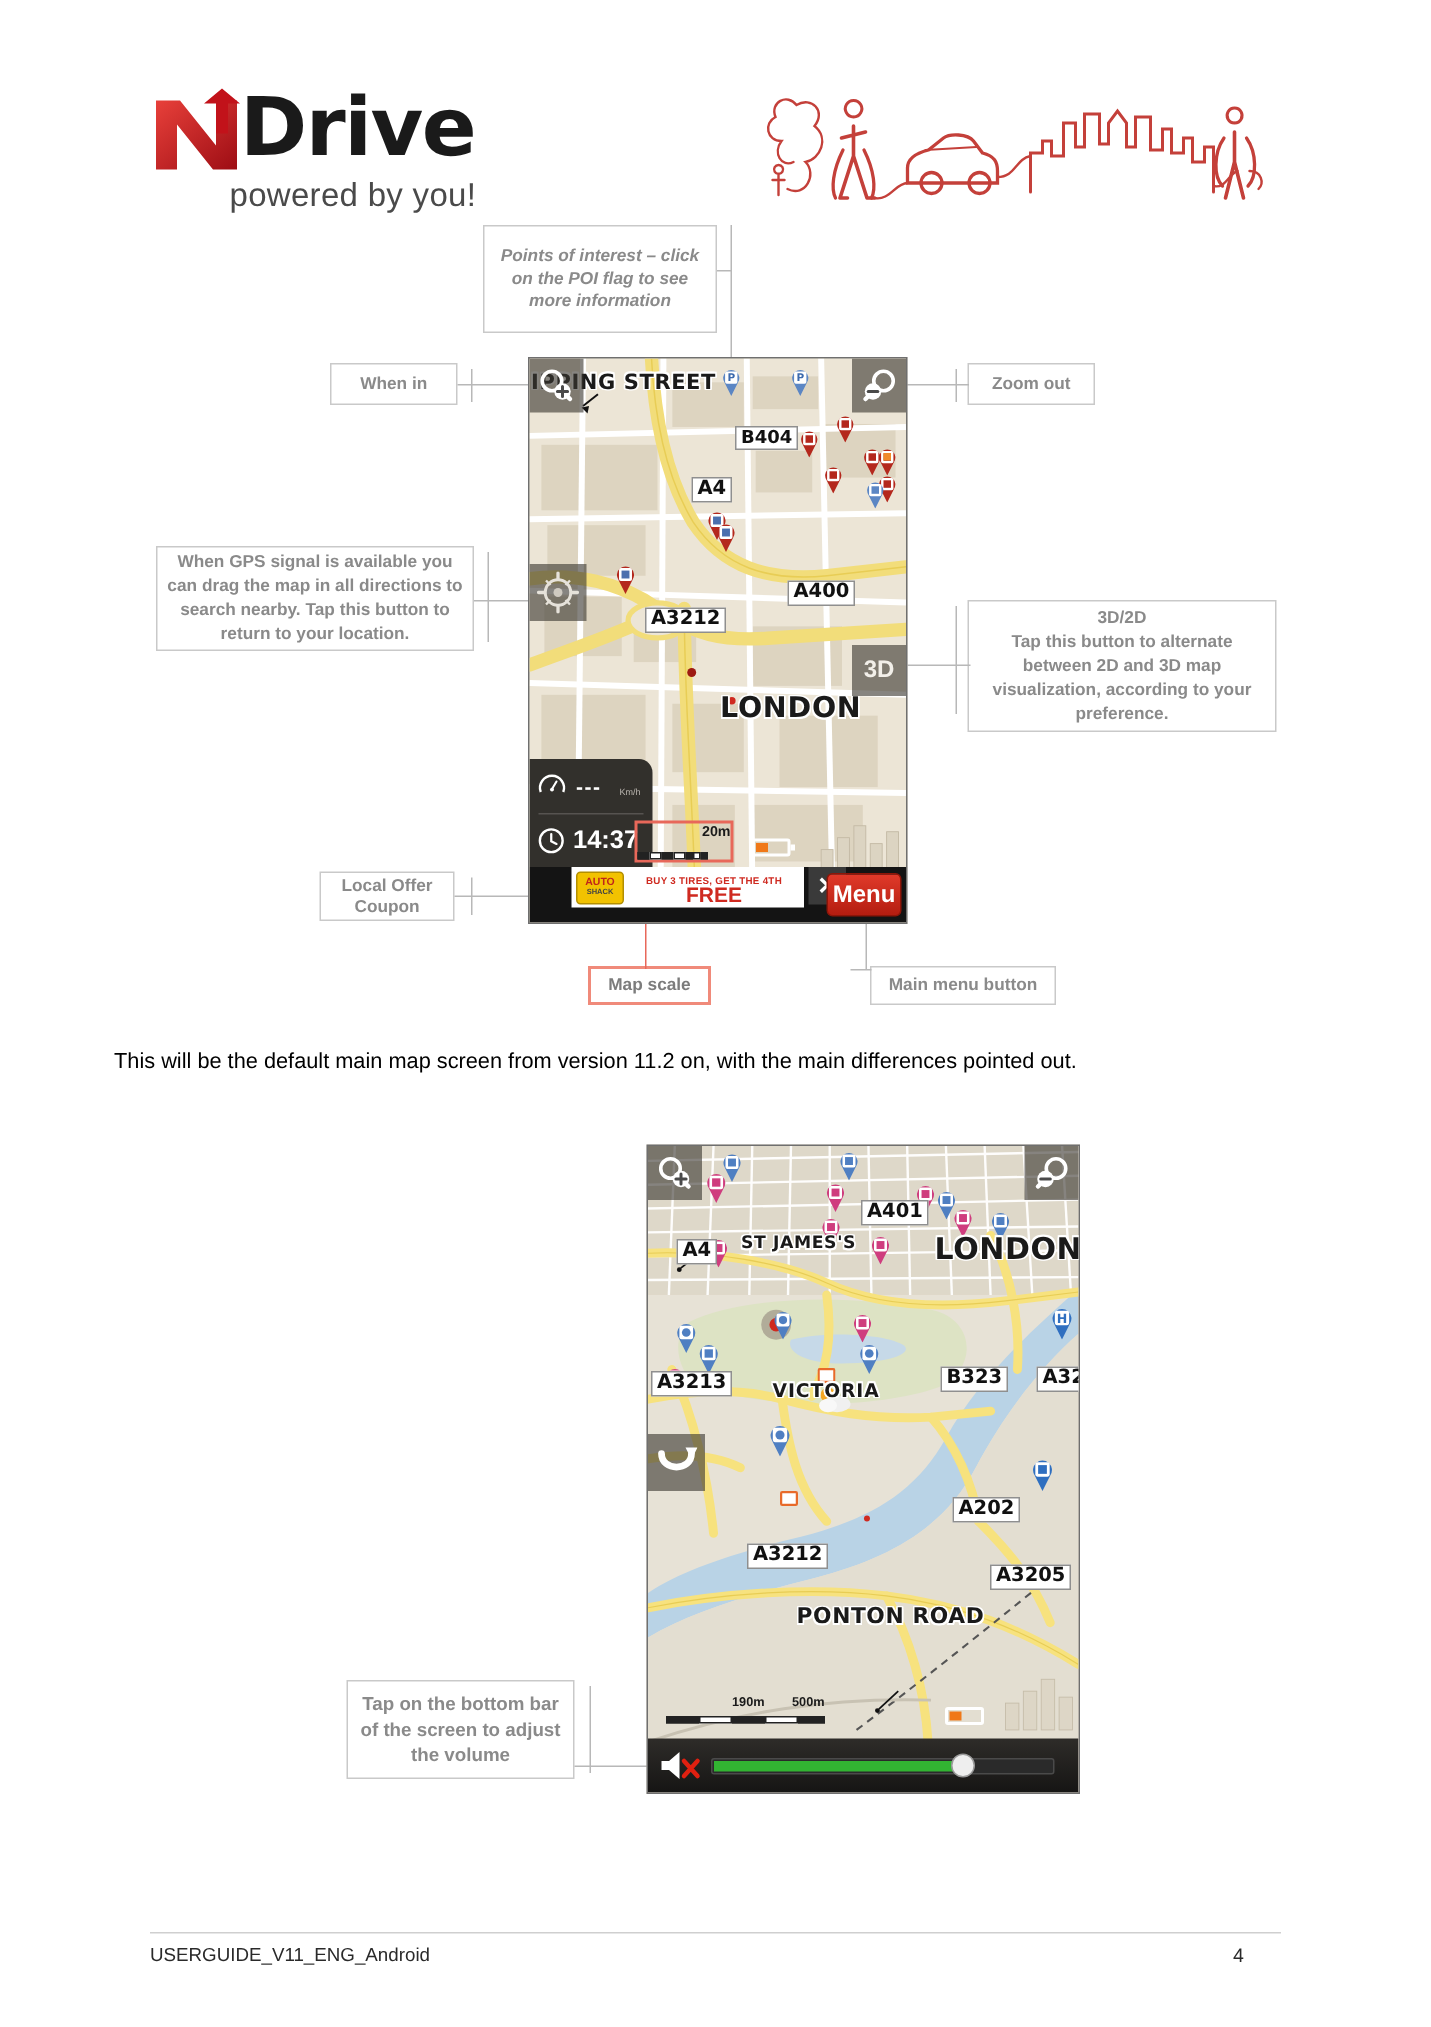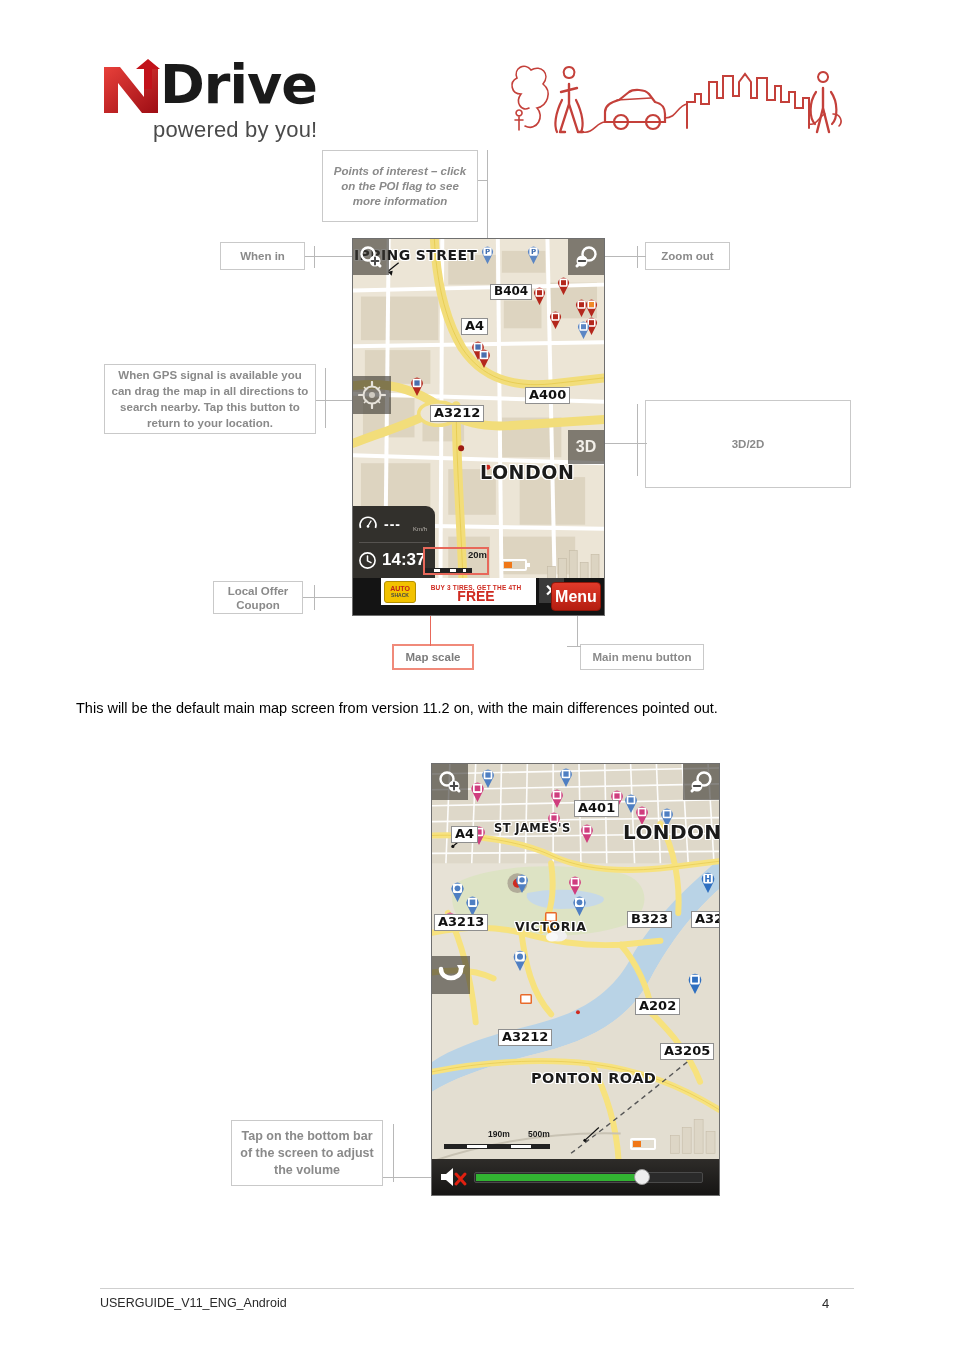--- a/index.html
+++ b/index.html
@@ -257,20 +257,21 @@
 <div class="callout" style="left:645px; top:242px; width:85px; height:28px;">Zoom out</div>
 <div class="conn h" style="left:600px; top:256px; width:46px;"></div>
 <div class="conn v" style="left:637px; top:246px; height:22px;"></div>
 
 <div class="callout" style="left:104px; top:364px; width:212px; height:70px; line-height:16px;">When GPS signal is available you can drag the map in all directions to search nearby. Tap this button to return to your location.</div>
 <div class="conn h" style="left:316px; top:400px; width:48px;"></div>
 <div class="conn v" style="left:325px; top:368px; height:60px;"></div>
 
 <div class="callout" style="left:645px; top:400px; width:206px; height:88px; flex-direction:column; line-height:16px;">
   <span>3D/2D</span>
+  <span>Tap this button to alternate between 2D and 3D map visualization, according to your preference.</span>
 </div>
 <div class="conn h" style="left:605px; top:443px; width:42px;"></div>
 <div class="conn v" style="left:637px; top:404px; height:72px;"></div>
 
 <div class="callout" style="left:213px; top:581px; width:90px; height:33px; line-height:14px;">Local Offer Coupon</div>
 <div class="conn h" style="left:303px; top:597px; width:52px;"></div>
 <div class="conn v" style="left:314px; top:585px; height:25px;"></div>
 
 <div class="callout redbox" style="left:392px; top:644px; width:82px; height:26px;">Map scale</div>
 <div class="conn red v" style="left:430px; top:566px; height:80px;"></div>

